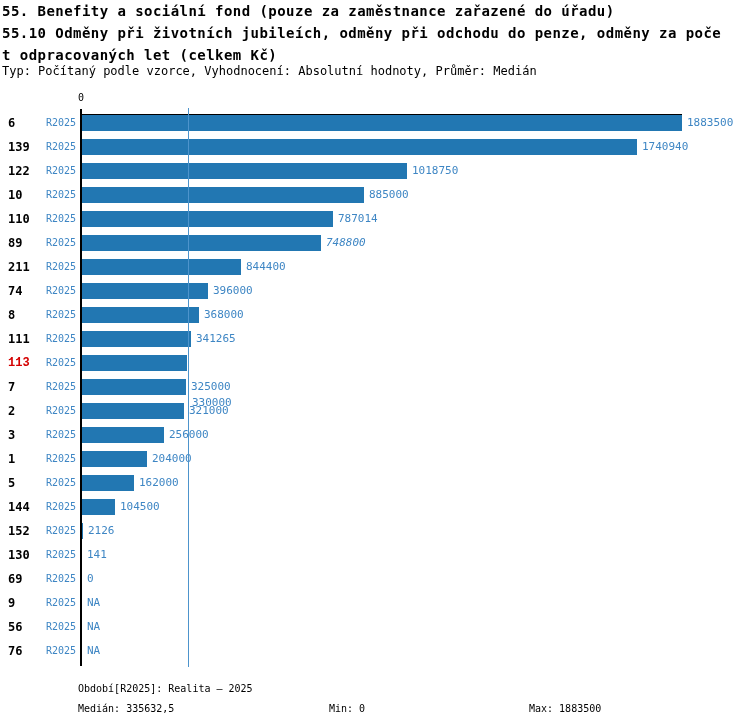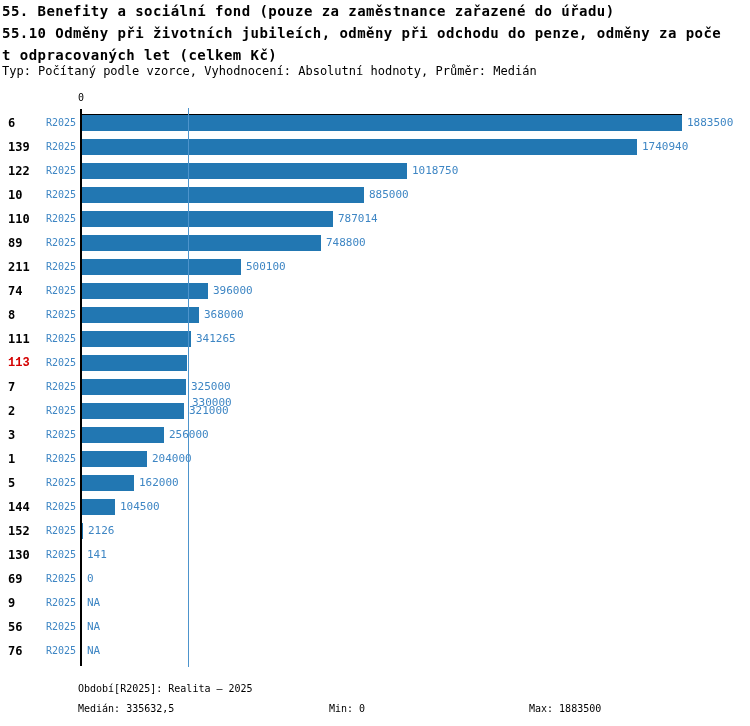--- a/index.html
+++ b/index.html
@@ -73,27 +73,27 @@
     <div class="row" style="top: 211px;">
       <span class="cat">110</span>
       <span class="period" style="color: rgb(62, 134, 196);">R2025</span>
       <div class="bar" style="width: 251px; background: rgb(34, 119, 178);"></div>
       <span class="val" style="left: 338px; color: rgb(62, 134, 196);">787014</span>
     </div>
     <div class="row" style="top: 235px;">
       <span class="cat">89</span>
       <span class="period" style="color: rgb(62, 134, 196);">R2025</span>
       <div class="bar" style="width: 239px; background: rgb(34, 119, 178);"></div>
-      <span class="val" style="left: 326px; color: rgb(62, 134, 196);">748800</span>
+      <span class="val" style="left: 326px; color: rgb(62, 134, 196); font-style: italic;">748800</span>
     </div>
     <div class="row" style="top: 259px;">
       <span class="cat">211</span>
       <span class="period" style="color: rgb(62, 134, 196);">R2025</span>
       <div class="bar" style="width: 159px; background: rgb(34, 119, 178);"></div>
-      <span class="val" style="left: 246px; color: rgb(62, 134, 196);">500100</span>
+      <span class="val" style="left: 246px; color: rgb(62, 134, 196);">844400</span>
     </div>
     <div class="row" style="top: 283px;">
       <span class="cat">74</span>
       <span class="period" style="color: rgb(62, 134, 196);">R2025</span>
       <div class="bar" style="width: 126px; background: rgb(34, 119, 178);"></div>
       <span class="val" style="left: 213px; color: rgb(62, 134, 196);">396000</span>
     </div>
     <div class="row" style="top: 307px;">
       <span class="cat">8</span>
       <span class="period" style="color: rgb(62, 134, 196);">R2025</span>

